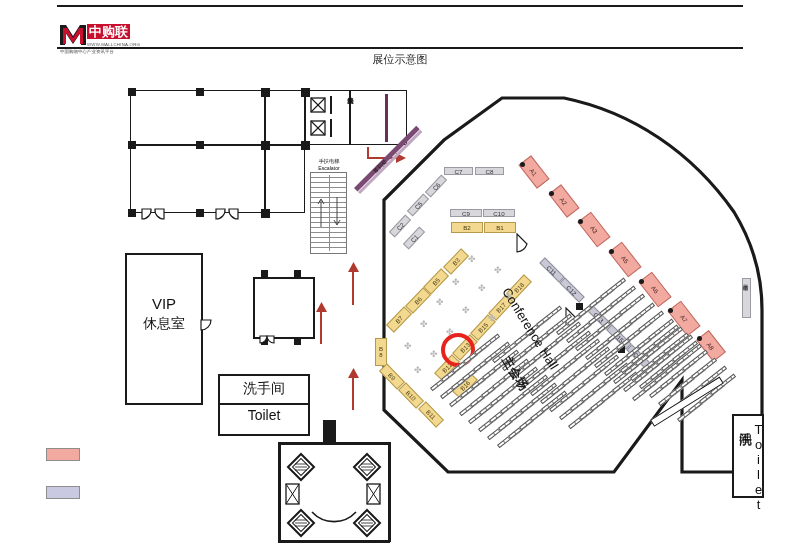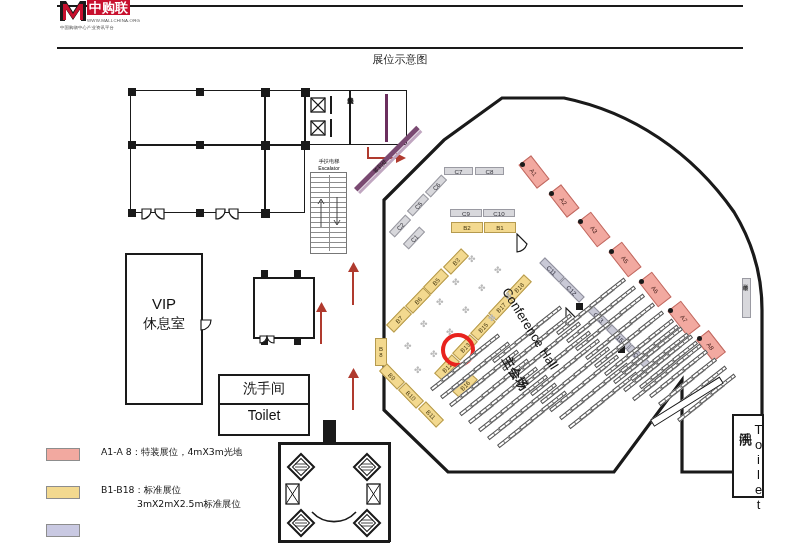--- a/index.html
+++ b/index.html
@@ -4,21 +4,21 @@
 <style>
   html,body{margin:0;padding:0;background:#ffffff;}
   body{width:800px;height:549px;position:relative;overflow:hidden;
        font-family:"Liberation Sans","DejaVu Sans",sans-serif;color:#111;}
 
   
   #header{position:absolute;left:0;top:0;width:800px;height:52px;}
   #header-rule-top{position:absolute;left:57px;top:5px;width:686px;height:2px;background:#1a1a1a;}
   #header-rule-bot{position:absolute;left:57px;top:47px;width:686px;height:2px;background:#1a1a1a;}
 
-  #logo{position:absolute;left:60px;top:0;width:98px;height:32px;}
+  #logo{position:absolute;left:60px;top:24px;width:98px;height:32px;}
   #logo-m{position:absolute;left:0;top:1px;width:26px;height:20px;}
   #logo-cn{position:absolute;left:27px;top:0px;background:#c8102e;color:#fff;
            font-size:13px;font-weight:bold;letter-spacing:0px;padding:1px 2px;line-height:13px;
            font-family:"DejaVu Sans",sans-serif;}
   #logo-url{position:absolute;left:27px;top:18px;font-size:4.4px;color:#555;letter-spacing:.2px;
             font-family:"Liberation Sans",sans-serif;}
   #logo-tag{position:absolute;left:0px;top:25px;font-size:4.4px;color:#444;letter-spacing:.1px;
             font-family:"DejaVu Sans",sans-serif;}
 
   #main-title{position:absolute;left:162px;top:11px;width:580px;
@@ -1314,26 +1314,18 @@
 
   <div style="position:absolute;left:742px;top:208px;width:9px;height:40px;background:#d8d8dc;border:1px solid #9a9aa2;box-sizing:border-box;"></div>
   <div class="lbl vtxt" style="left:742px;top:210px;font-size:5.6px;color:#333;">形象墙</div>
 
 </div>
 
 <div id="legend">
   <div class="lgrow">
     <div class="sw" style="background:#f2a9a0;"></div>
     <div class="lgtxt">
-      <div>A1-A 8：特装展位，4mX3m光地</div>
-    </div>
-  </div>
-  <div class="lgrow" style="margin-top:10px;">
-    <div class="sw" style="background:#f3d98f;"></div>
-    <div class="lgtxt">
-      <div>B1-B18：标准展位</div>
-      <div style="padding-left:36px;">3mX2mX2.5m标准展位</div>
     </div>
   </div>
   <div class="lgrow" style="margin-top:10px;">
     <div class="sw" style="background:#c9c9e2;"></div>
   </div>
 </div>
 
 </body></html>

